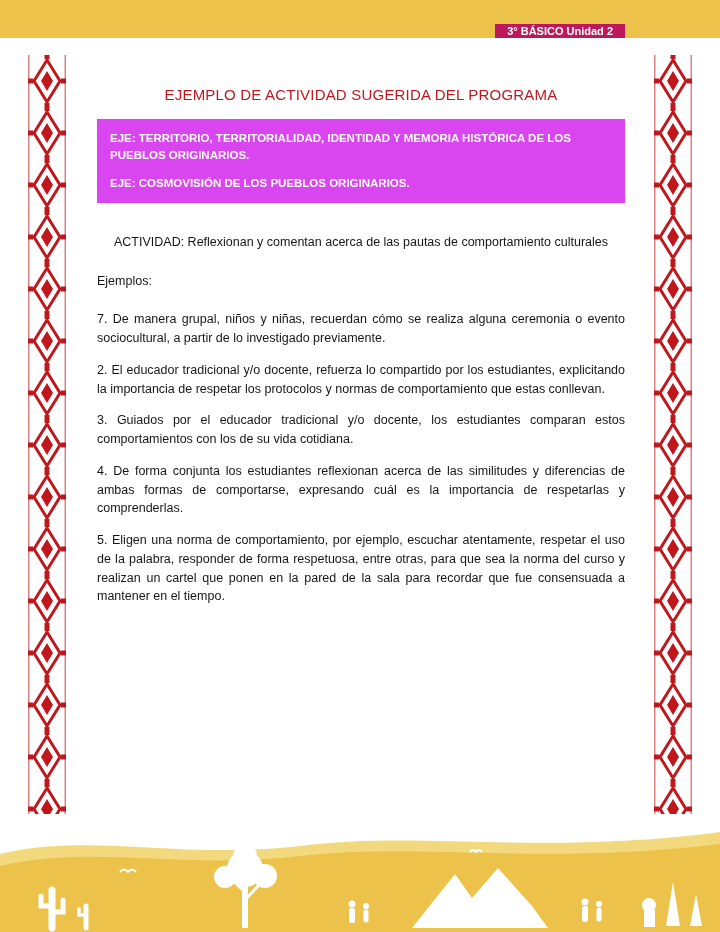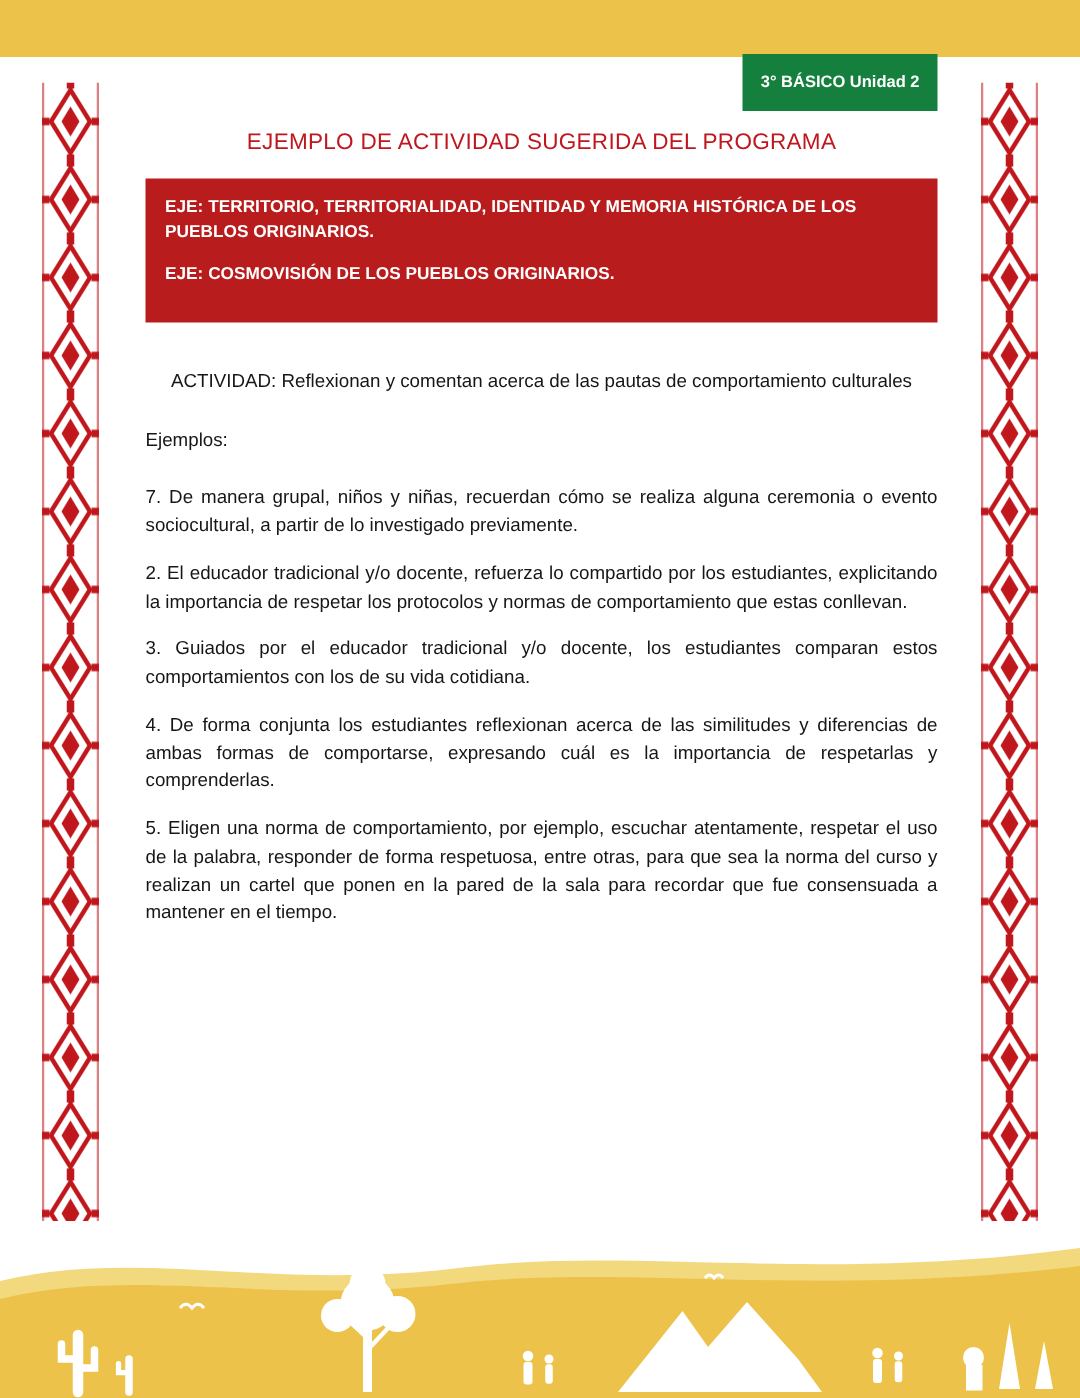--- a/index.html
+++ b/index.html
@@ -16,27 +16,27 @@
     overflow: hidden;
   }
   .top-bar {
     position: absolute;
     top: 0; left: 0; right: 0;
     height: 38px;
     background: #EDC24A;
   }
   .unit-badge {
     position: absolute;
-    top: 36px;
+    top: 24px;
     right: 95px;
-    background: #15803d;
+    background: #be185d;
     color: #ffffff;
     font-size: 11px;
     font-weight: bold;
-    padding: 13px 12px;
+    padding: 1px 12px;
     white-space: nowrap;
   }
   .border-strip {
     position: absolute;
     top: 55px;
   }
   .border-strip.left  { left: 28px; }
   .border-strip.right { right: 28px; }
 
   .content {
@@ -47,32 +47,32 @@
   }
   .page-title {
     color: #C0171D;
     font-size: 15px;
     font-weight: normal;
     text-align: center;
     margin: 0 0 16px 0;
     letter-spacing: 0.2px;
   }
   .eje-box {
-    background: #b91c1c;
+    background: #d946ef;
     color: #ffffff;
     padding: 11px 13px;
     margin-bottom: 30px;
   }
   .eje-box p {
     margin: 0 0 10px 0;
     font-size: 11.5px;
     font-weight: bold;
     line-height: 1.5;
   }
-  .eje-box p:last-child { margin-bottom: 12px; }
+  .eje-box p:last-child { margin-bottom: 0; }
 
   .body-text p {
     font-size: 12.5px;
     color: #161616;
     line-height: 1.5;
     margin: 0 0 13px 0;
     text-align: justify;
   }
   .body-text p.activity { margin-bottom: 20px; text-align: center; }
   .body-text p.examples { margin-bottom: 20px; text-align: left; }

